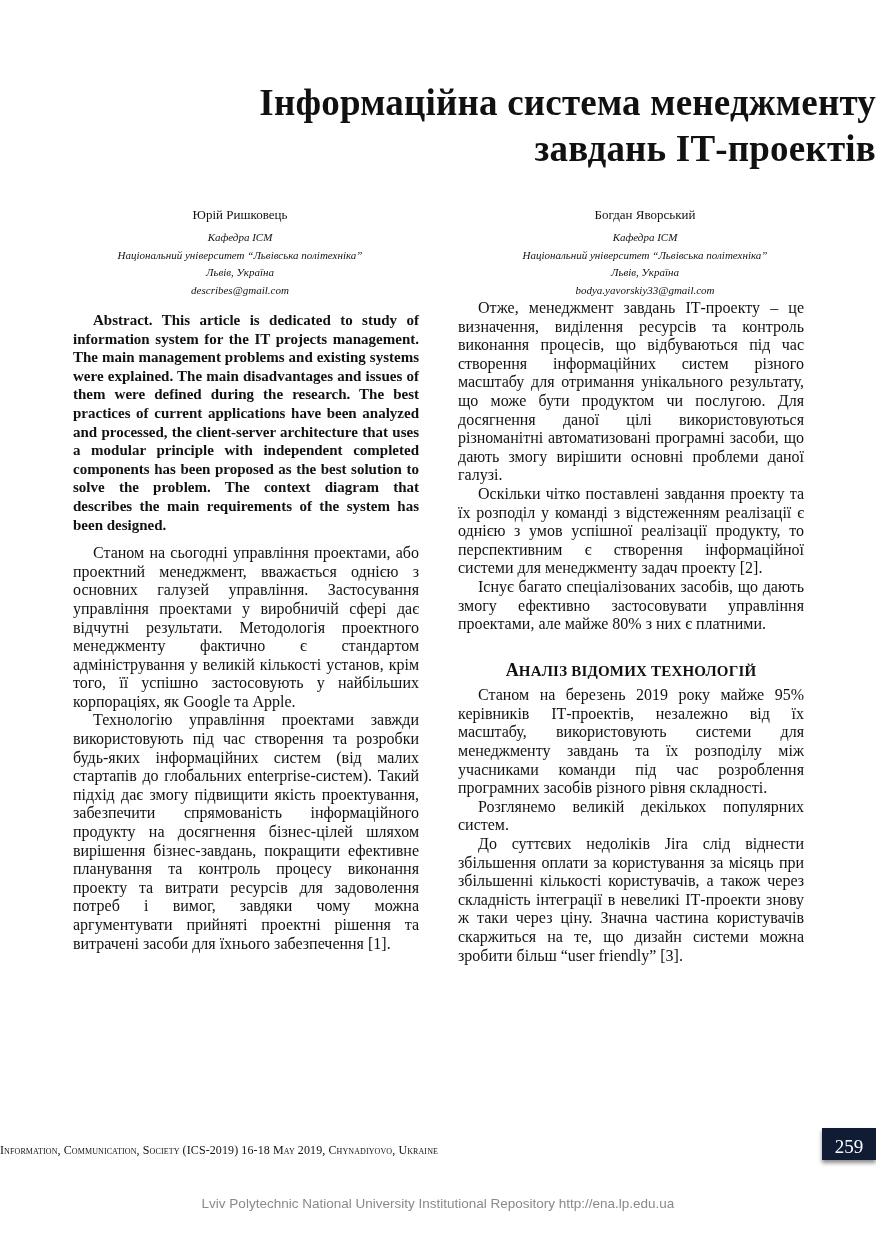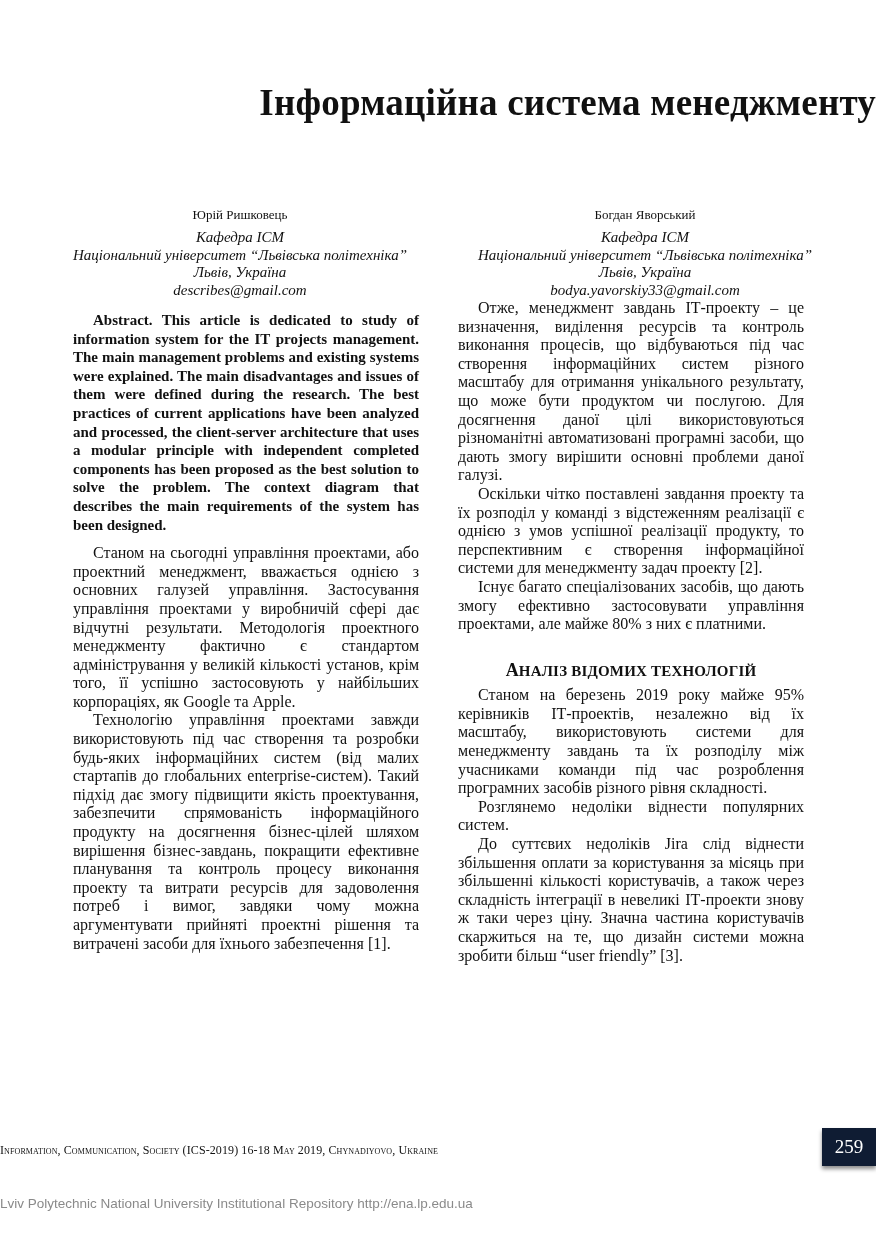--- a/index.html
+++ b/index.html
@@ -2,38 +2,39 @@
 <html><head>
 <meta charset="utf-8">
 <style>
   html, body { margin:0; padding:0; background:#ffffff; }
   body { width:876px; height:1240px; position:relative; overflow:hidden; font-family:"Liberation Serif", serif; color:#111; }
   .title { position:absolute; left:0; width:876px; top:80px; text-align:right; font-family:"Liberation Serif", serif; font-weight:bold; font-size:37px; line-height:46px; letter-spacing:0.2px; }
   .author { position:absolute; top:202px; width:400px; text-align:center; }
   .author.left { left:40px; }
   .author.right { left:445px; }
   .author .name { font-size:13px; line-height:26px; margin-bottom:1px; }
-  .author .aff { font-style:italic; font-size:15px; line-height:17.5px; }
+  .author .aff { font-style:italic; font-size:11px; line-height:17.5px; }
   .col { position:absolute; width:346px; font-size:16px; line-height:18.6px; text-align:justify; }
   .col.left { left:73px; top:311px; }
   .col.right { left:458px; top:299px; }
   .p { text-indent:20px; margin:0; }
   .abstract { font-weight:bold; font-size:15px; line-height:18.6px; text-indent:20px; margin:0 0 10px 0; }
   .keywords { font-weight:bold; font-size:15.4px; line-height:18.6px; text-indent:20px; margin:0 0 12px 0; }
   .heading { text-align:center; font-weight:bold; font-size:15px; margin:27px 0 6px 0; letter-spacing:0.2px; }
   .heading .big { font-size:18px; }
   .footer { position:absolute; top:1143px; left:0; width:822px; text-align:left; font-size:12px; letter-spacing:0.1px; font-variant:small-caps; }
-  .pagebox { position:absolute; left:822px; top:1128px; width:54px; height:38px; background:#0f1c33; color:#ffffff; font-size:19px; line-height:38px; text-align:center; box-shadow:0 3px 4px rgba(0,0,0,0.45); }
-  .repo { position:absolute; top:1196px; left:0; width:876px; font-family:"Liberation Sans", sans-serif; font-size:13.5px; color:#8a8a8a; }
+  .pagebox { position:absolute; left:822px; top:1128px; width:54px; height:32px; background:#0f1c33; color:#ffffff; font-size:19px; line-height:38px; text-align:center; box-shadow:0 3px 4px rgba(0,0,0,0.45); }
+  .repo { position:absolute; top:1196px; left:0; width:876px; text-align:center; font-family:"Liberation Sans", sans-serif; font-size:13.5px; color:#8a8a8a; }
 </style>
 </head>
 <body>
 
 <div class="title">
   <div>Інформаційна система менеджменту</div>
+  <div>завдань ІТ-проектів</div>
 </div>
 
 <div class="author left">
   <div class="name">Юрій Ришковець</div>
   <div class="aff">Кафедра ІСМ</div>
   <div class="aff">Національний університет “Львівська політехніка”</div>
   <div class="aff">Львів, Україна</div>
   <div class="aff">describes@gmail.com</div>
 </div>
 
@@ -50,20 +51,20 @@
   <p class="p">Станом на сьогодні управління проектами, або проектний менеджмент, вважається однією з основних галузей управління. Застосування управління проектами у виробничій сфері дає відчутні результати. Методологія проектного менеджменту фактично є стандартом адміністрування у великій кількості установ, крім того, її успішно застосовують у найбільших корпораціях, як Google та Apple.</p>
   <p class="p">Технологію управління проектами завжди використовують під час створення та розробки будь-яких інформаційних систем (від малих стартапів до глобальних enterprise-систем). Такий підхід дає змогу підвищити якість проектування, забезпечити спрямованість інформаційного продукту на досягнення бізнес-цілей шляхом вирішення бізнес-завдань, покращити ефективне планування та контроль процесу виконання проекту та витрати ресурсів для задоволення потреб і вимог, завдяки чому можна аргументувати прийняті проектні рішення та витрачені засоби для їхнього забезпечення [1].</p>
 </div>
 
 <div class="col right">
   <p class="p">Отже, менеджмент завдань ІТ-проекту – це визначення, виділення ресурсів та контроль виконання процесів, що відбуваються під час створення інформаційних систем різного масштабу для отримання унікального результату, що може бути продуктом чи послугою. Для досягнення даної цілі використовуються різноманітні автоматизовані програмні засоби, що дають змогу вирішити основні проблеми даної галузі.</p>
   <p class="p">Оскільки чітко поставлені завдання проекту та їх розподіл у команді з відстеженням реалізації є однією з умов успішної реалізації продукту, то перспективним є створення інформаційної системи для менеджменту задач проекту [2].</p>
   <p class="p">Існує багато спеціалізованих засобів, що дають змогу ефективно застосовувати управління проектами, але майже 80% з них є платними.</p>
   <div class="heading"><span class="big">А</span><span>НАЛІЗ ВІДОМИХ ТЕХНОЛОГІЙ</span></div>
   <p class="p">Станом на березень 2019 року майже 95% керівників ІТ-проектів, незалежно від їх масштабу, використовують системи для менеджменту завдань та їх розподілу між учасниками команди під час розроблення програмних засобів різного рівня складності.</p>
-  <p class="p">Розглянемо недоліки віднести популярних систем.</p>
+  <p class="p">Розглянемо великій декількох популярних систем.</p>
   <p class="p">До суттєвих недоліків Jira слід віднести збільшення оплати за користування за місяць при збільшенні кількості користувачів, а також через складність інтеграції в невеликі ІТ-проекти знову ж таки через ціну. Значна частина користувачів скаржиться на те, що дизайн системи можна зробити більш “user friendly” [3].</p>
 </div>
 
 <div class="footer">Information, Communication, Society (ICS-2019) 16-18 May 2019, Chynadiyovo, Ukraine</div>
 <div class="pagebox" style="background: rgb(15, 28, 51);">259</div>
 
 <div class="repo">Lviv Polytechnic National University Institutional Repository http://ena.lp.edu.ua</div>
 
 </body></html>

